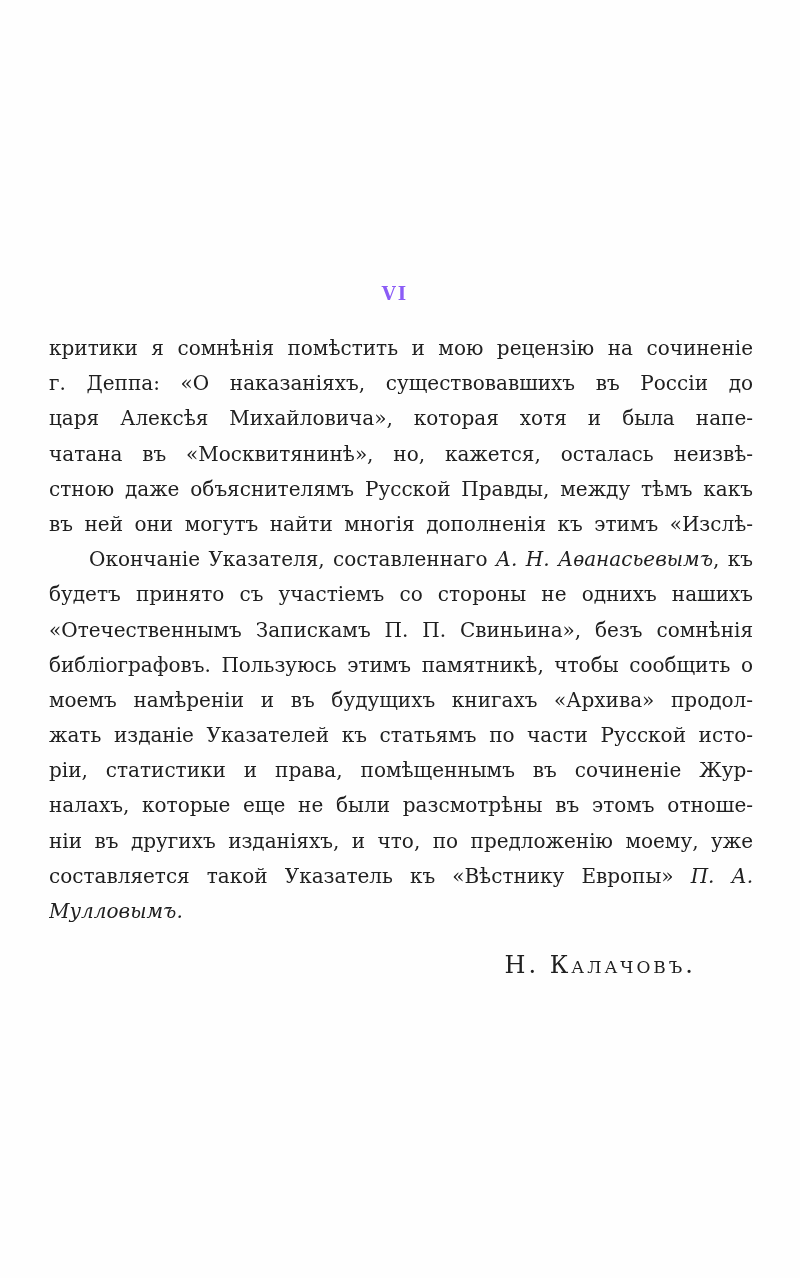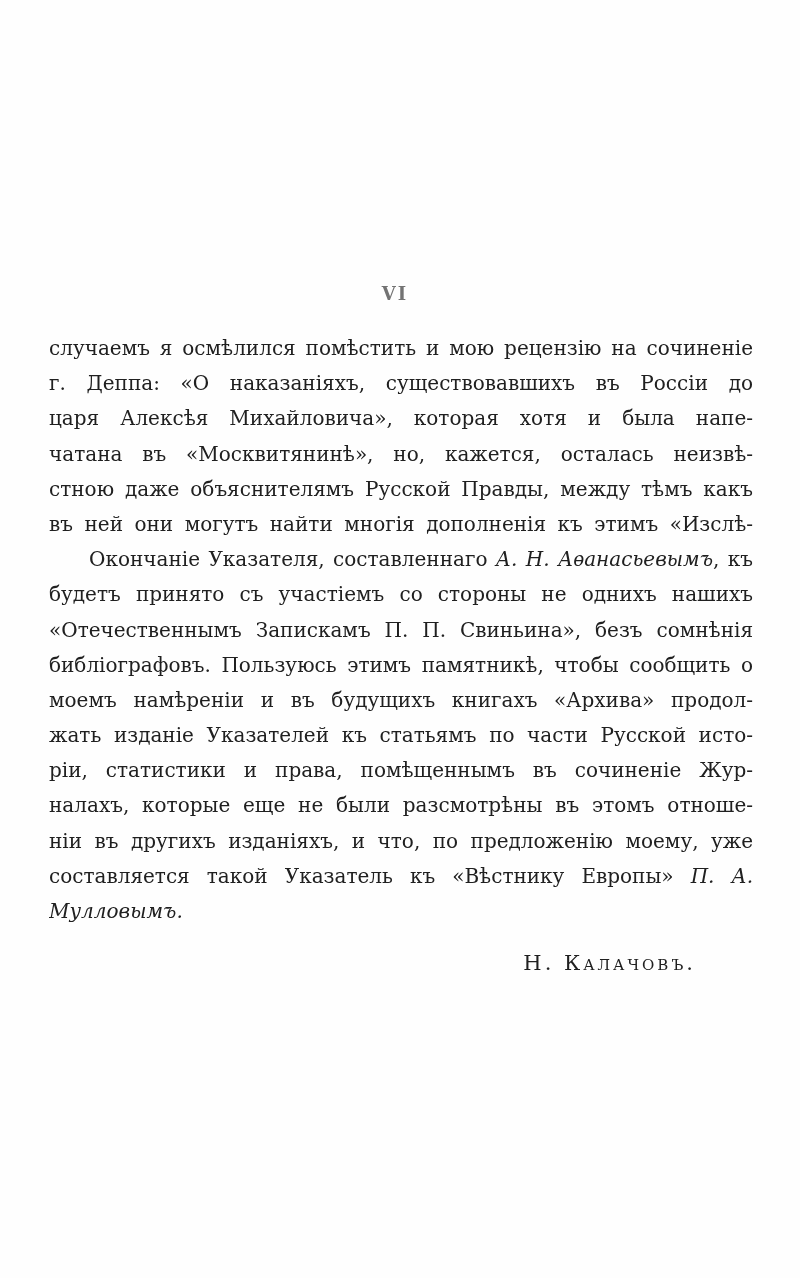--- a/index.html
+++ b/index.html
@@ -18,21 +18,21 @@
   }
   .page-number {
     position: absolute;
     top: 283px;
     left: 0;
     width: 790px;
     text-align: center;
     font-size: 18px;
     font-weight: bold;
     letter-spacing: 2px;
-    color: #737373;
+    color: #8b5cf6;
   }
   .text-block {
     position: absolute;
     top: 331px;
     left: 49px;
     width: 704px;
     font-size: 20px;
     line-height: 35.2px;
     color: #202020;
   }
@@ -55,34 +55,34 @@
     margin-top: 28px;
   }
   .signature {
     position: absolute;
     top: 951px;
     left: 0;
     width: 800px;
     box-sizing: border-box;
     padding-right: 104px;
     text-align: right;
-    font-size: 21px;
+    font-size: 24px;
     font-variant: small-caps;
     letter-spacing: 3px;
     color: #202020;
   }
 </style>
 </head>
 <body>
 
 <div class="page">
   <div class="page-number">VI</div>
 
   <div class="text-block" id="text-block">
-      <div class="line"><span>случаемъ я осмѣлился помѣстить и мою рецензію на сочиненіе</span></div>
+      <div class="line"><span>критики я сомнѣнія помѣстить и мою рецензію на сочиненіе</span></div>
       <div class="line"><span>г. Деппа: «О наказаніяхъ, существовавшихъ въ Россіи до</span></div>
       <div class="line"><span>царя Алексѣя Михайловича», которая хотя и была напе-</span></div>
       <div class="line"><span>чатана въ «Москвитянинѣ», но, кажется, осталась неизвѣ-</span></div>
       <div class="line"><span>стною даже объяснителямъ Русской Правды, между тѣмъ какъ</span></div>
       <div class="line"><span>въ ней они могутъ найти многія дополненія къ этимъ «Изслѣ-</span></div>
       <div class="line indent"><span>Окончаніе Указателя, составленнаго </span><span class="it">А. Н. Аѳанасьевымъ</span><span>, къ</span></div>
       <div class="line"><span>будетъ принято съ участіемъ со стороны не однихъ нашихъ</span></div>
       <div class="line"><span>«Отечественнымъ Запискамъ П. П. Свиньина», безъ сомнѣнія</span></div>
       <div class="line"><span>библіографовъ. Пользуюсь этимъ памятникѣ, чтобы сообщить о</span></div>
       <div class="line"><span>моемъ намѣреніи и въ будущихъ книгахъ «Архива» продол-</span></div>

